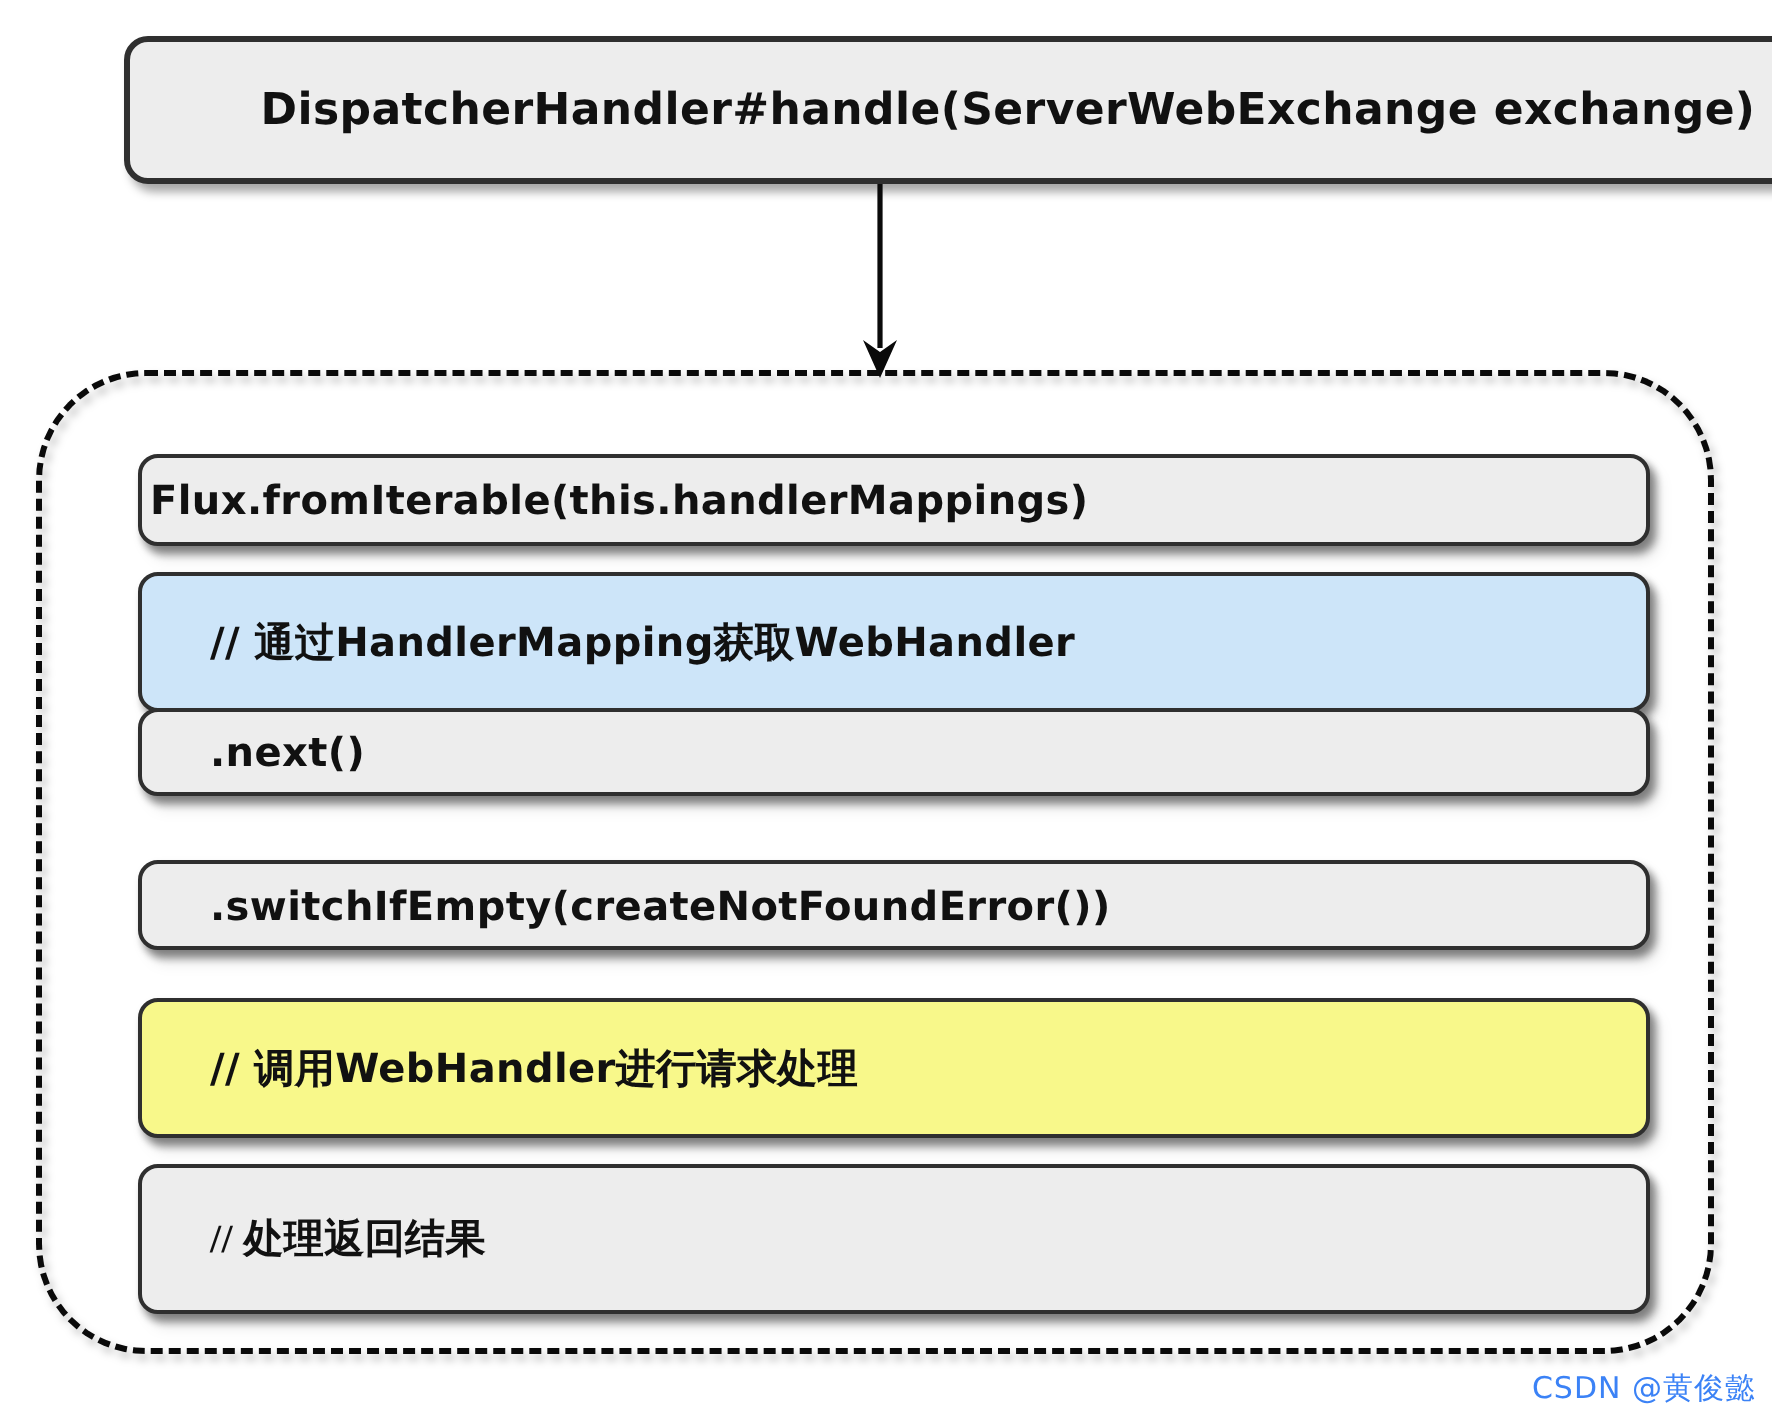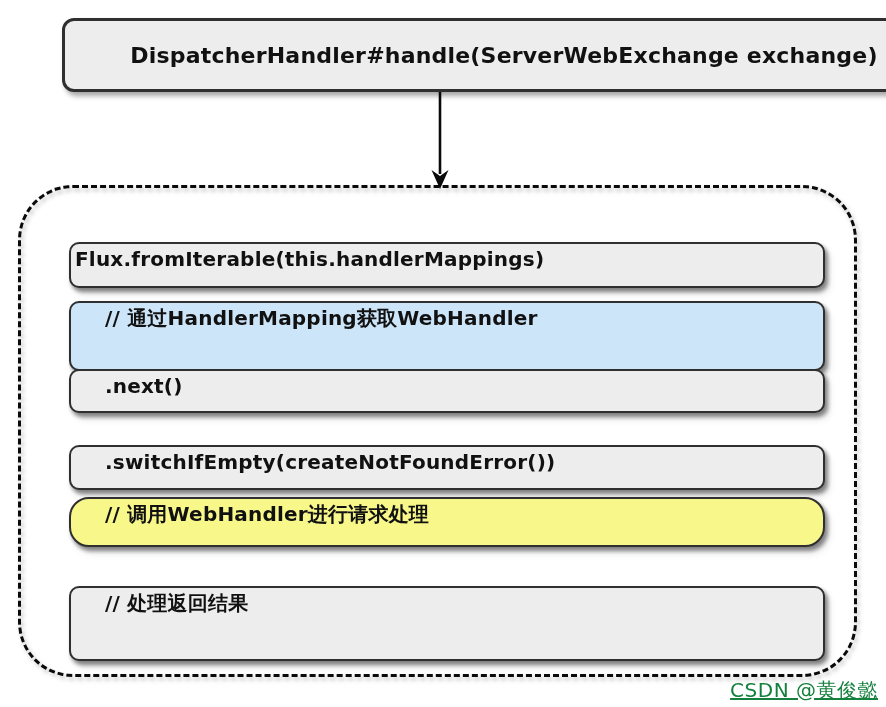--- a/index.html
+++ b/index.html
@@ -48,42 +48,40 @@
     left: 48px;
     width: 756px;
     background: var(--box-gray);
     border: 2.5px solid var(--border-dark);
     border-radius: 10px;
     box-shadow: 3px 4px 4px rgba(0,0,0,0.35);
     font-size: 20px;
     letter-spacing: 0.2px;
     display: flex;
     flex-direction: column;
-    justify-content: flex-start;
-    margin-top: 15px;
+    justify-content: center;
   }
   .code-box.blue   { background: var(--box-blue); }
   .code-box.yellow { background: var(--box-yellow); }
   .code-box .line  { line-height: 30px; white-space: pre; }
   .pad-none   { padding-left: 4px;  }
   .pad-indent { padding-left: 34px; gap: 46px; }
   .s0 { top: 39px;  height: 46px; }
   .s1 { top: 98px;  height: 70px; }
   .s2 { top: 166px; height: 44px; }
   .s3 { top: 242px; height: 45px; }
-  .s4 { top: 294px; height: 50px; border-radius: 20px; }
-  .s5 { top: 383px; height: 75px; }
+  .s4 { top: 311px; height: 70px; }
+  .s5 { top: 394px; height: 75px; font-family: Liberation Serif, serif; }
   .watermark {
     position: absolute;
     right: 8px; bottom: 3px;
-    font-size: 20px;
+    font-size: 15px;
     font-weight: normal;
-    color: #15803d;
+    color: #3b82f6;
     letter-spacing: 0.5px;
-    text-decoration: underline;
   }
 </style>
 </head>
 <body>
 
 <div class="top-box">
   <span>DispatcherHandler#handle(ServerWebExchange exchange)</span>
 </div>
 
 <svg class="arrow-svg" viewBox="0 0 24 98" xmlns="http://www.w3.org/2000/svg">

